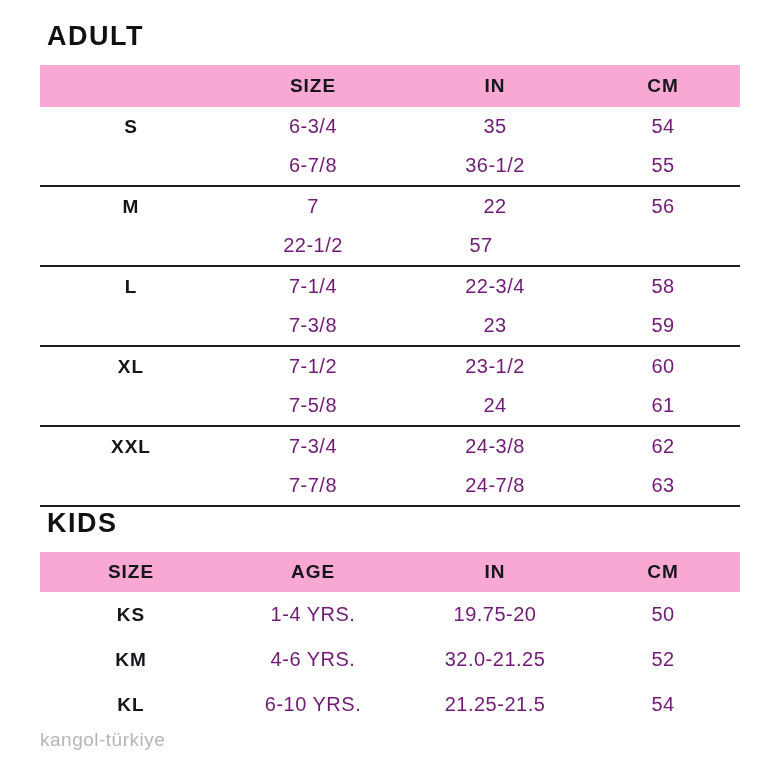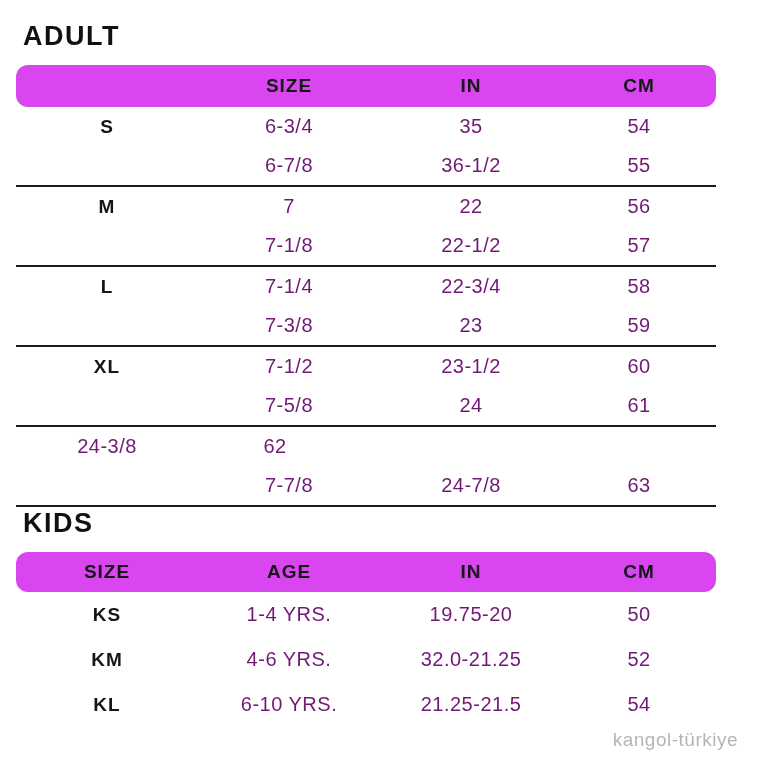--- a/index.html
+++ b/index.html
@@ -7,21 +7,21 @@
     padding: 0;
     background: #ffffff;
     font-family: "Liberation Sans", sans-serif;
   }
   .page {
     position: relative;
     width: 776px;
     height: 776px;
     background: #ffffff;
     box-sizing: border-box;
-    padding: 20px 38px 0 16px;
+    padding: 20px 38px 0 40px;
     overflow: hidden;
   }
   .section-title {
     margin: 0 0 13px 7px;
     font-size: 27px;
     font-weight: 700;
     letter-spacing: 1.5px;
     color: #111111;
     line-height: 32px;
   }
@@ -38,22 +38,21 @@
     font-size: 20px;
     color: #701a75;
     letter-spacing: 0.5px;
   }
   .c1 { width: 26%; }
   .c2 { width: 26%; }
   .c3 { width: 26%; }
   .c4 { width: 22%; }
   .header-row {
     height: 42px;
-    background: #d946ef;
-    border-radius: 12px;
+    background: #f9a8d4;
   }
   .header-row .cell {
     font-weight: 700;
     color: #14161a;
     font-size: 19px;
     letter-spacing: 1px;
   }
   .adult-group {
     border-bottom: 2px solid #1c1c1c;
   }
@@ -69,21 +68,21 @@
   .kids-table .header-row {
     height: 40px;
   }
   .kids-row {
     height: 45px;
   }
   .kids-section-title {
   }
   .footer {
     margin-top: 2px;
-    text-align: right;
+    text-align: left;
     font-size: 19px;
     color: #b5b5b5;
     letter-spacing: 0.5px;
   }
 </style>
 </head>
 <body>
 
 <div class="page">
 
@@ -114,21 +113,20 @@
 
     <div class="adult-group">
       <div class="row">
         <div class="cell c1 size-label">M</div>
         <div class="cell c2">7</div>
         <div class="cell c3">22</div>
         <div class="cell c4">56</div>
       </div>
       <div class="row">
         <div class="cell c1 size-label"></div>
-        <div class="cell c2">7-1/8</div>
         <div class="cell c3">22-1/2</div>
         <div class="cell c4">57</div>
       </div>
     </div>
 
     <div class="adult-group">
       <div class="row">
         <div class="cell c1 size-label">L</div>
         <div class="cell c2">7-1/4</div>
         <div class="cell c3">22-3/4</div>
@@ -152,20 +150,22 @@
       <div class="row">
         <div class="cell c1 size-label"></div>
         <div class="cell c2">7-5/8</div>
         <div class="cell c3">24</div>
         <div class="cell c4">61</div>
       </div>
     </div>
 
     <div class="adult-group">
       <div class="row">
+        <div class="cell c1 size-label">XXL</div>
+        <div class="cell c2">7-3/4</div>
         <div class="cell c3">24-3/8</div>
         <div class="cell c4">62</div>
       </div>
       <div class="row">
         <div class="cell c1 size-label"></div>
         <div class="cell c2">7-7/8</div>
         <div class="cell c3">24-7/8</div>
         <div class="cell c4">63</div>
       </div>
     </div>

